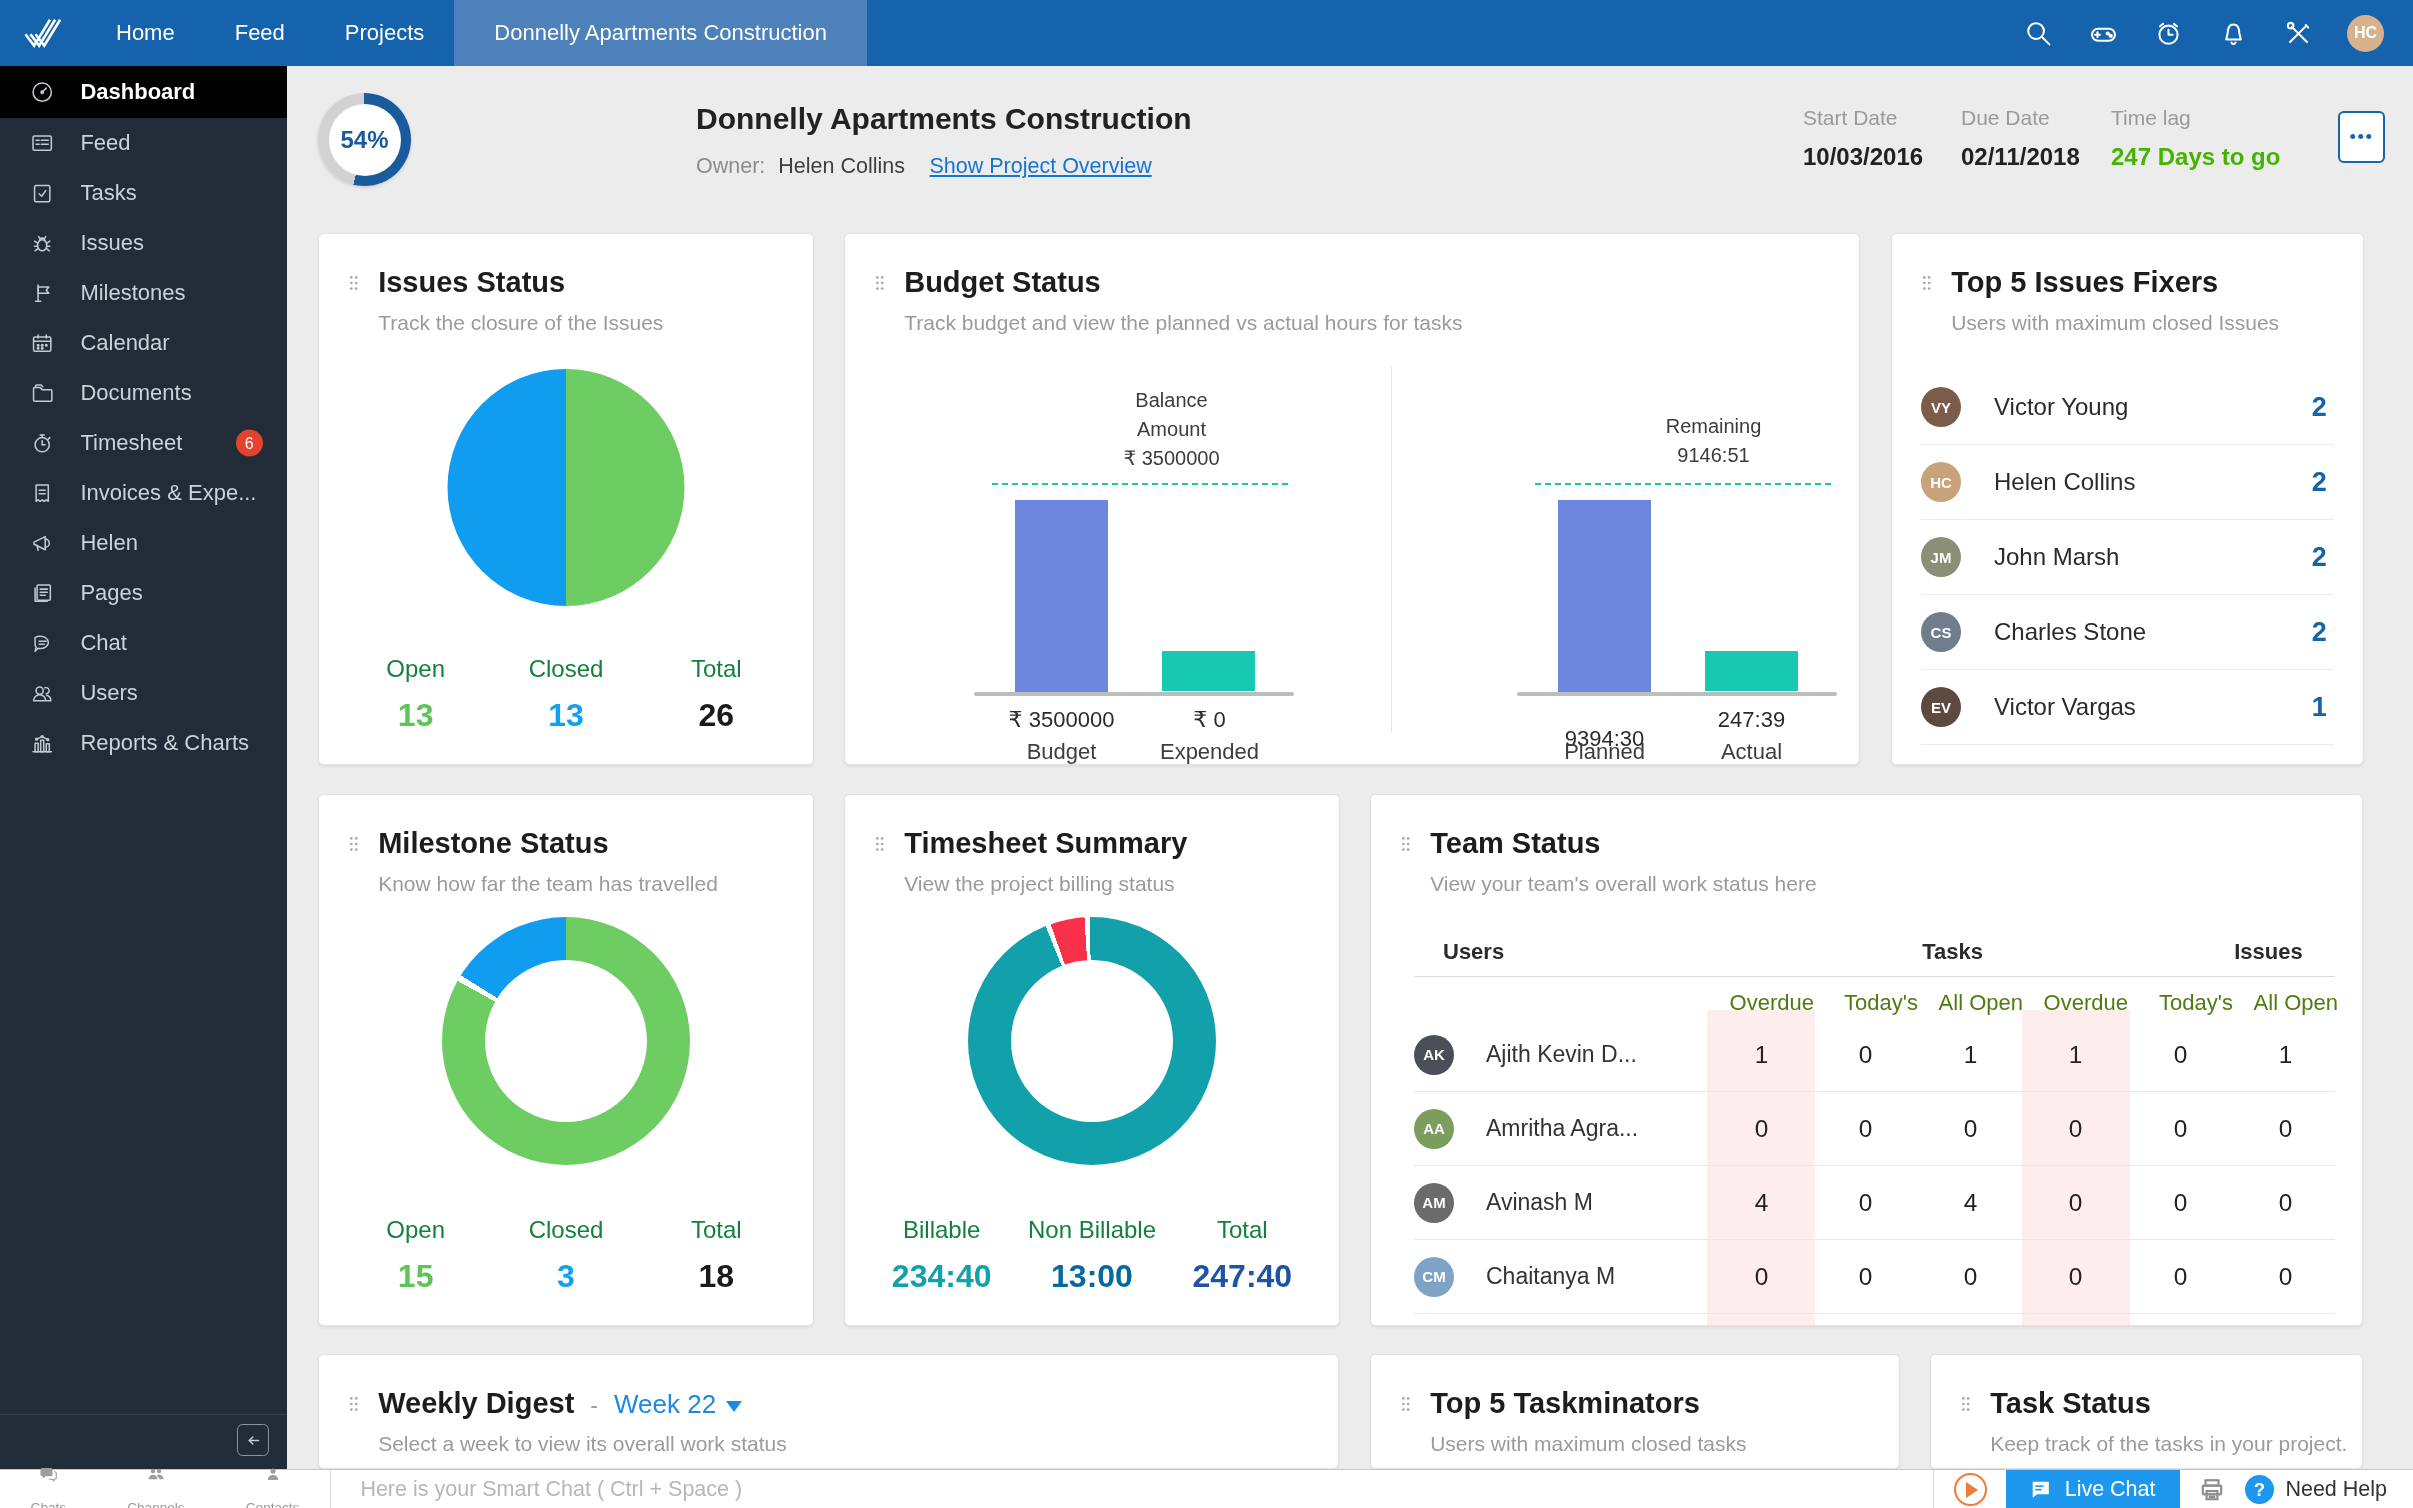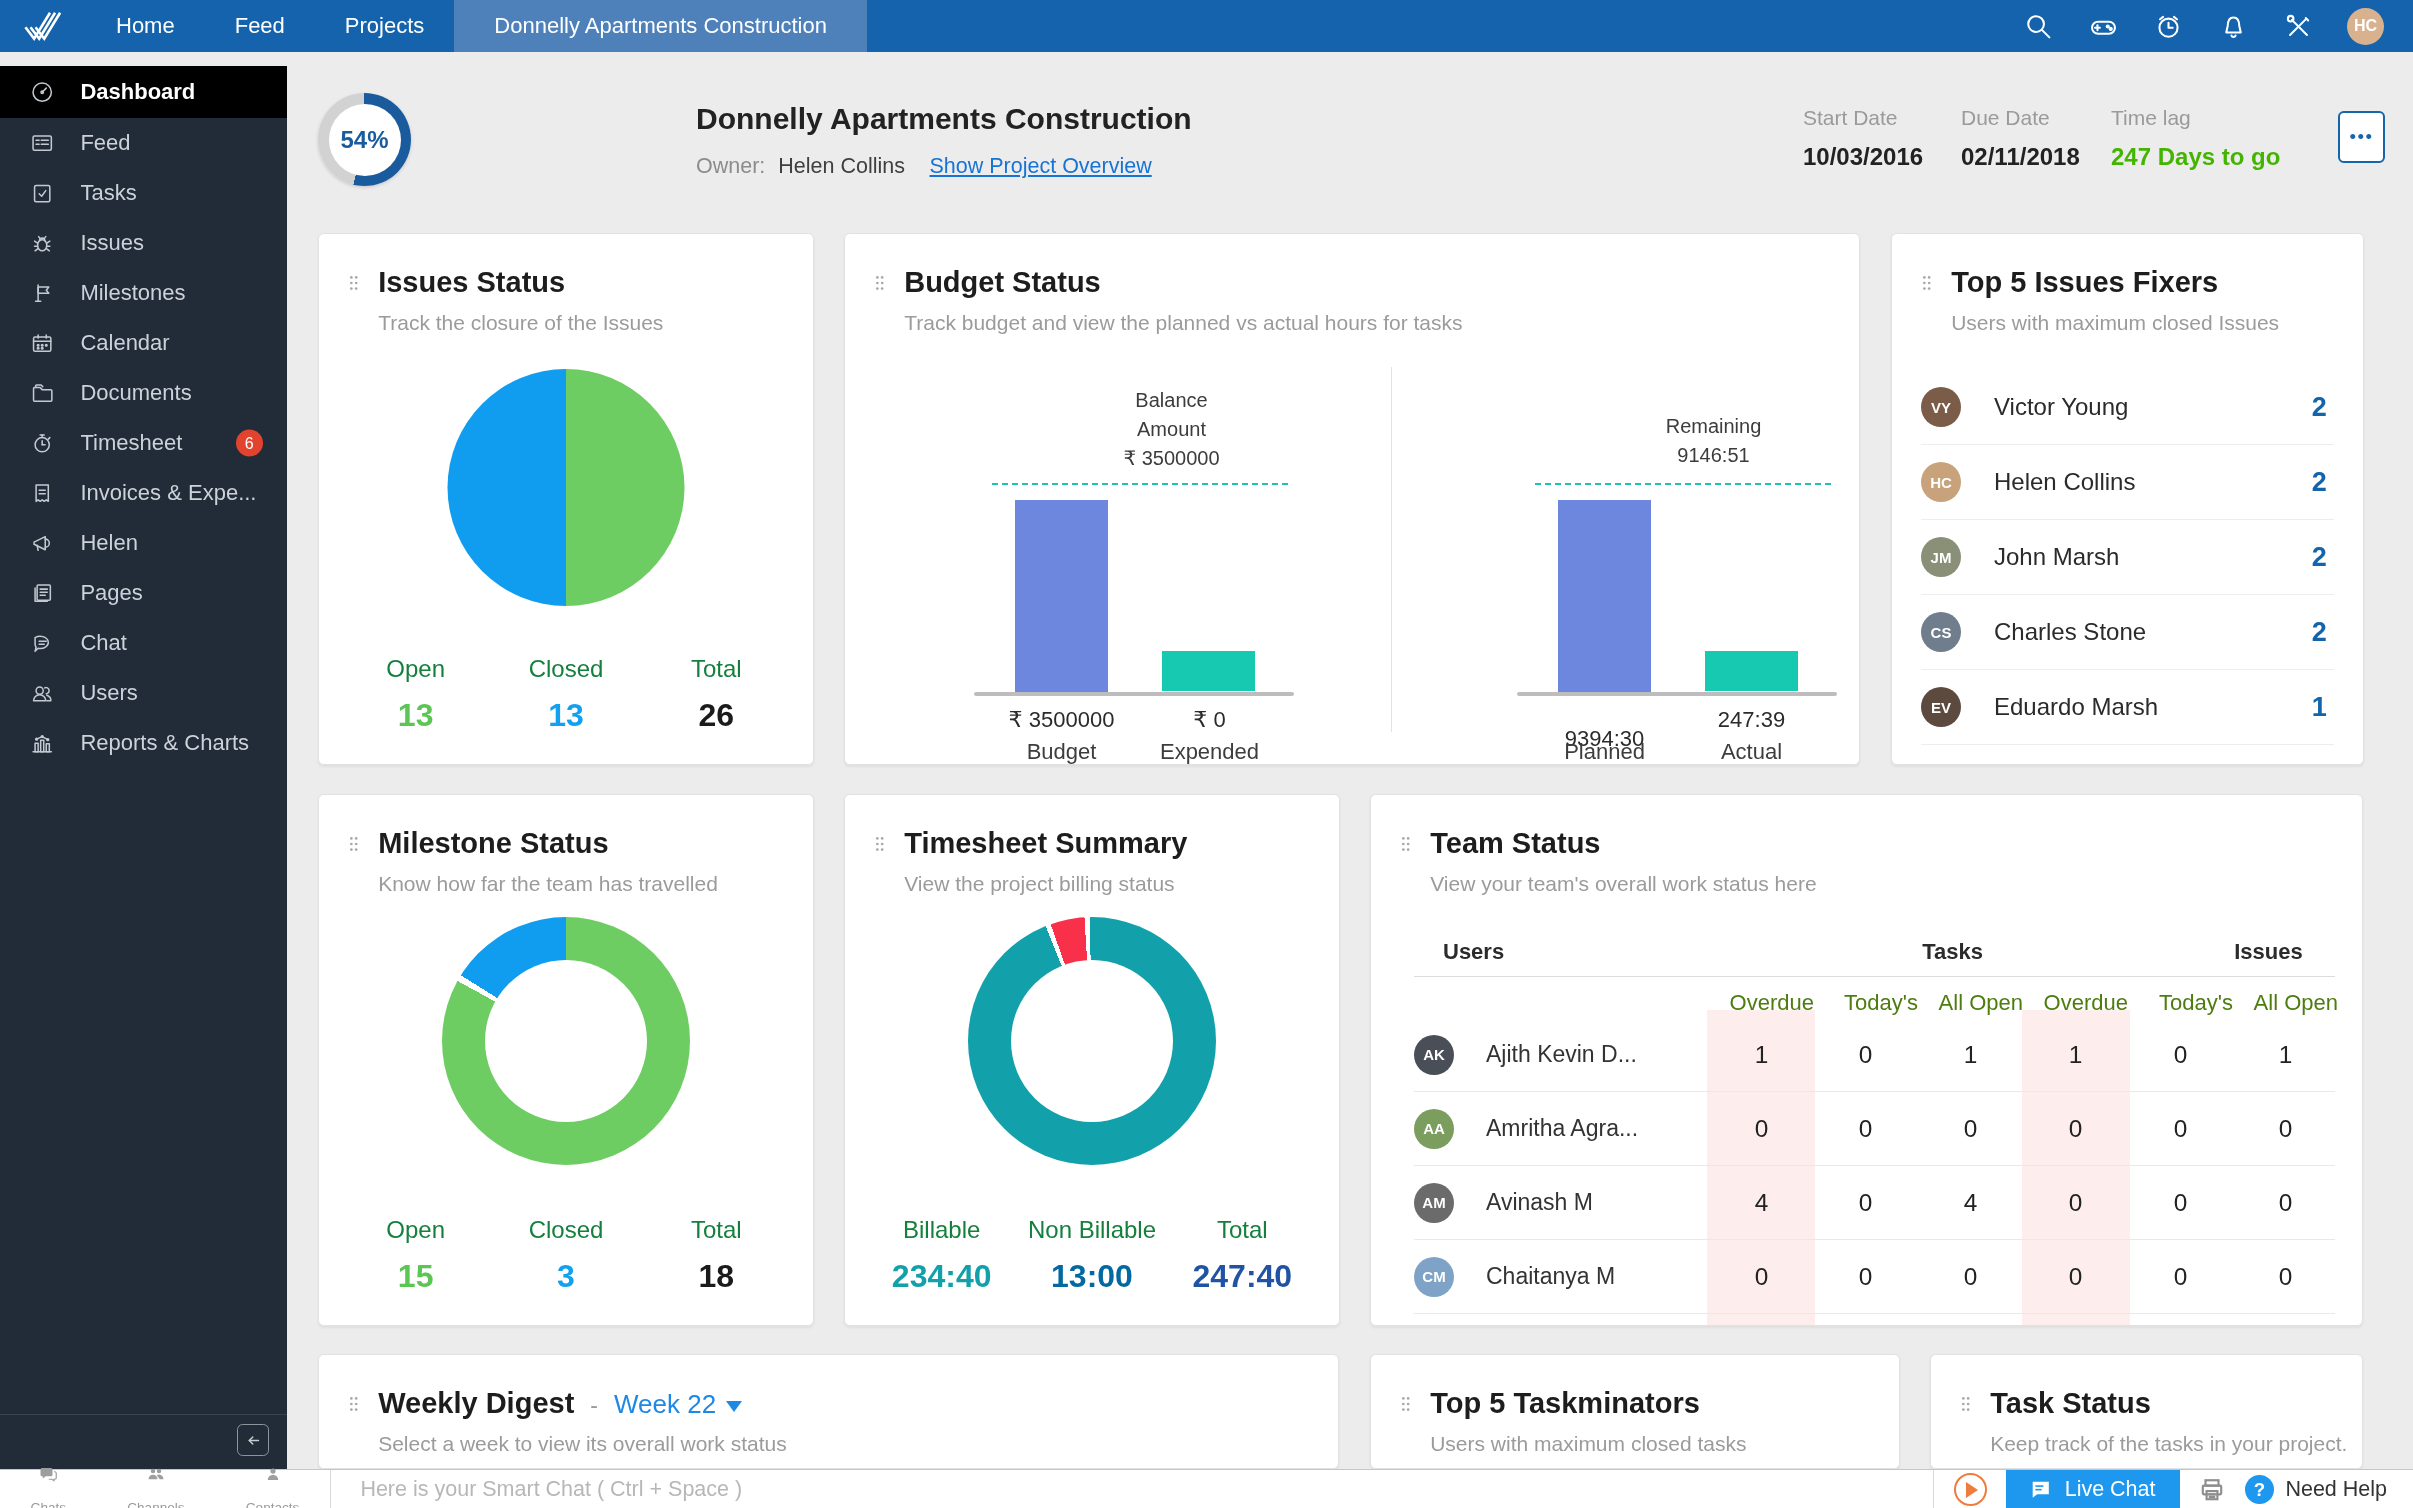--- a/index.html
+++ b/index.html
@@ -1,20 +1,20 @@
 <!DOCTYPE html>
 <html style="font-size:11.5px"><head>
 <meta charset="utf-8">
 <style>
   *{box-sizing:border-box;margin:0;padding:0}
   body{font-family:"Liberation Sans","DejaVu Sans",sans-serif;background:#d8d8d8}
   .screen{position:relative;width:2413px;height:1508px;background:#ececec;overflow:hidden}
 
   
-  .topnav{position:absolute;left:0;top:0;width:2413px;height:52px;background:#1563ac;display:flex;align-items:stretch;z-index:30}
+  .topnav{position:absolute;left:0;top:0;width:2413px;height:66px;background:#1563ac;display:flex;align-items:stretch;z-index:30}
   .logo-box{width:86px;display:flex;align-items:center;justify-content:center}
   .nav-tab{display:flex;align-items:center;padding:0 30px;color:#fff;font-size:22px;cursor:pointer}
   .nav-tab.active{background:#4e80ba;padding:0 40px}
   .nav-right{margin-left:auto;display:flex;align-items:center;gap:33px;padding-right:29px}
   .nav-icon{width:32px;height:32px;display:flex;align-items:center;justify-content:center}
   .nav-icon svg{width:29px;height:29px;stroke:#fff;fill:none;stroke-width:1.7;stroke-linecap:round;stroke-linejoin:round}
   .nav-avatar{width:37px;height:37px;border-radius:50%;background:#d8b28e;color:#fff;display:flex;align-items:center;justify-content:center;font-size:16px;font-weight:bold}
 
   
   .sidebar{position:absolute;left:0;top:66px;width:287px;height:1403px;background:#222c38;z-index:20}
@@ -458,21 +458,21 @@
         <span class="fixer-name">John Marsh</span>
         <span class="fixer-count">2</span>
       </div>
       <div class="fixer-row">
         <span class="avatar" style="background:#6f7d8c">CS</span>
         <span class="fixer-name">Charles Stone</span>
         <span class="fixer-count">2</span>
       </div>
       <div class="fixer-row">
         <span class="avatar" style="background:#5d4a3f">EV</span>
-        <span class="fixer-name">Eduardo Marsh</span>
+        <span class="fixer-name">Victor Vargas</span>
         <span class="fixer-count">1</span>
       </div>
     </div>
   </div>
 
   <div class="card" style="left:318px;top:794px;width:496px;height:532px">
     <div class="card-head">
       <svg class="drag-handle" width="11.5" height="16" viewBox="0 0 14 20">
           <g fill="#a9a9a9">
             <circle cx="4" cy="3" r="1.7"></circle>

